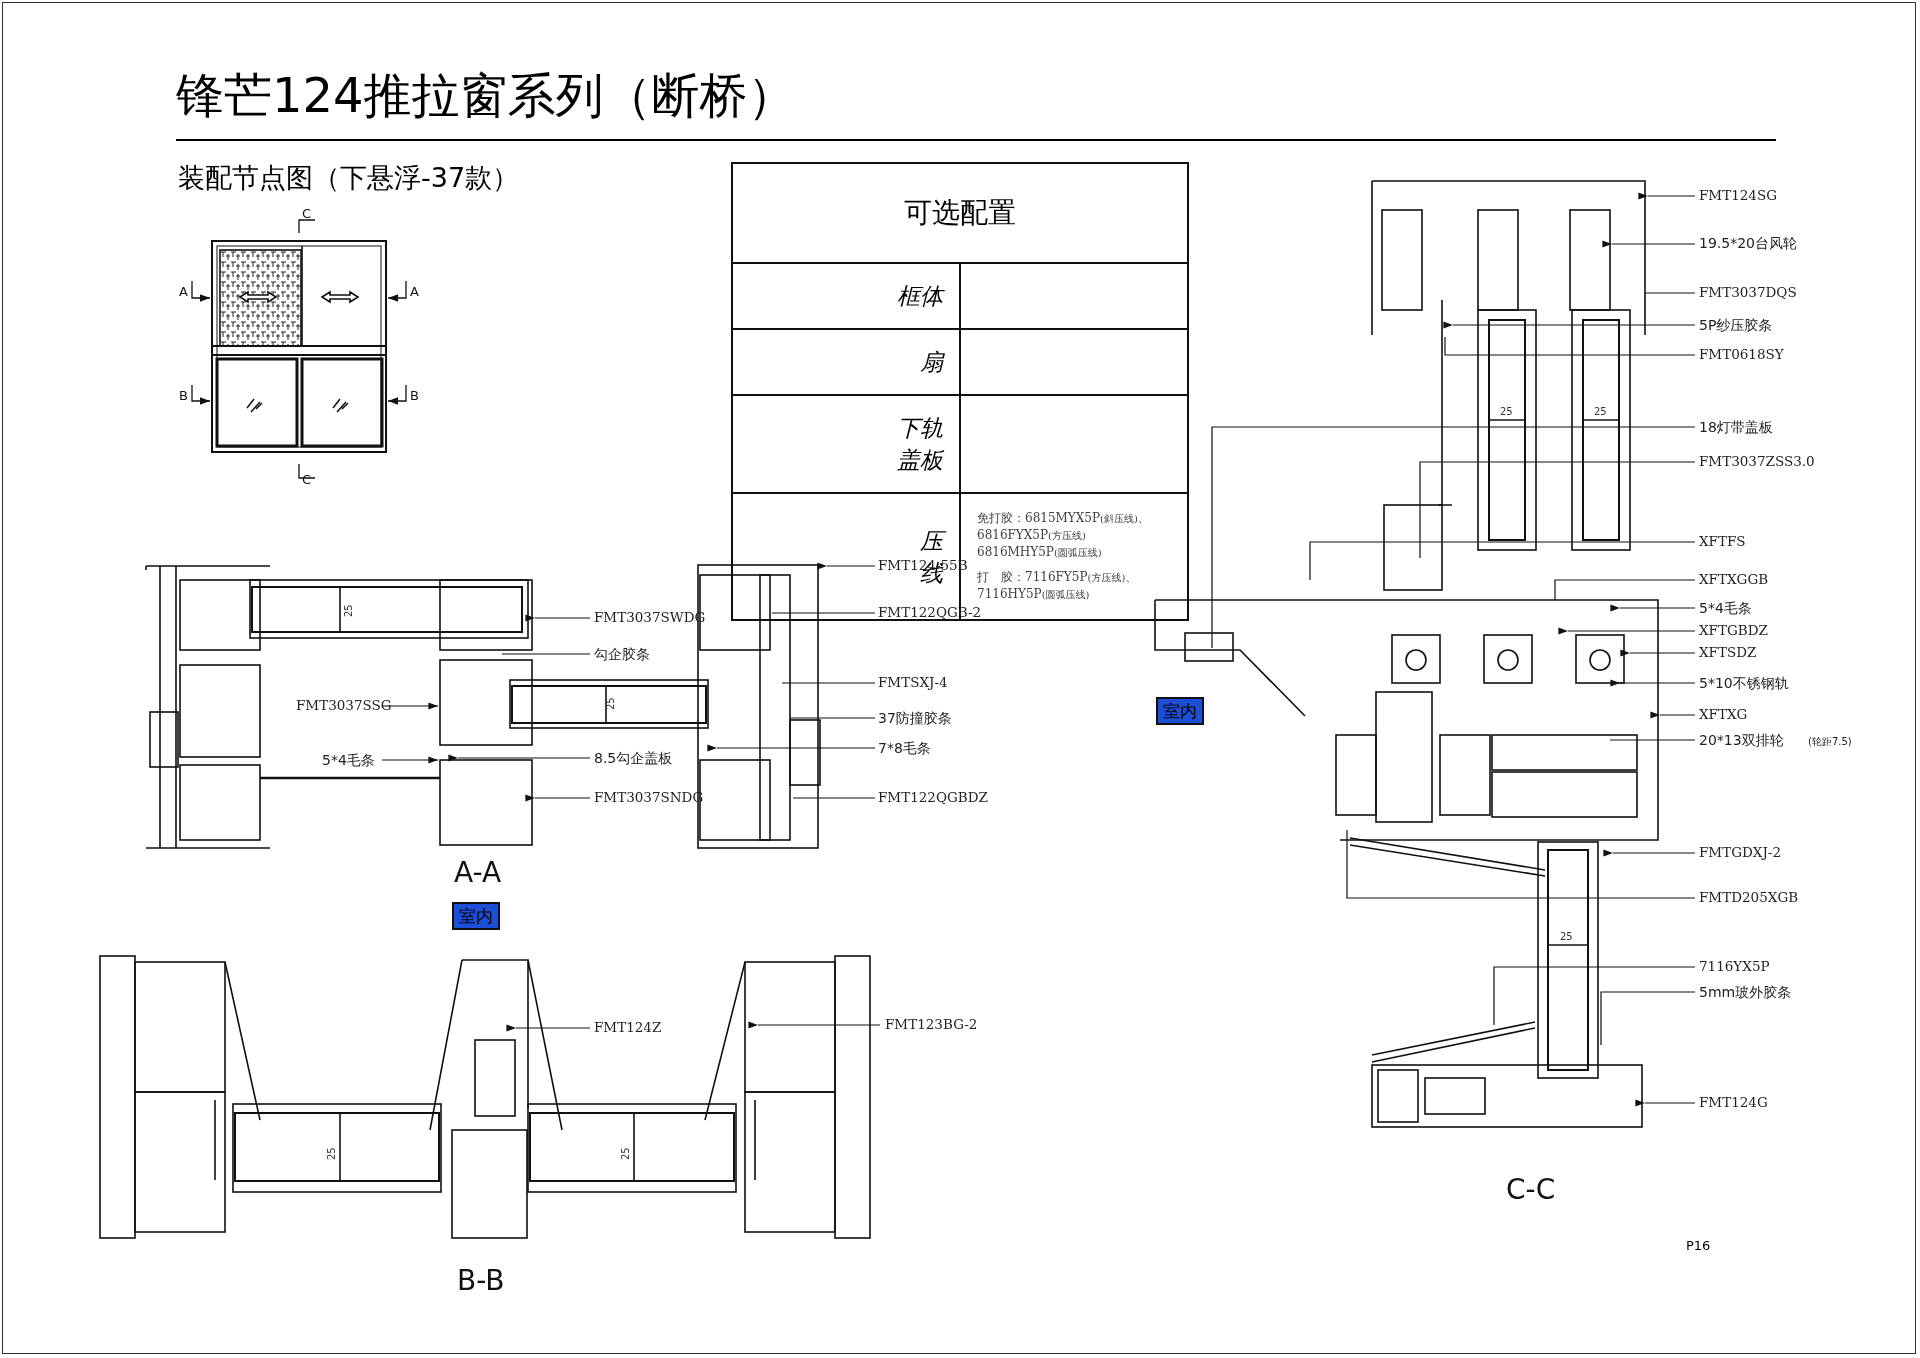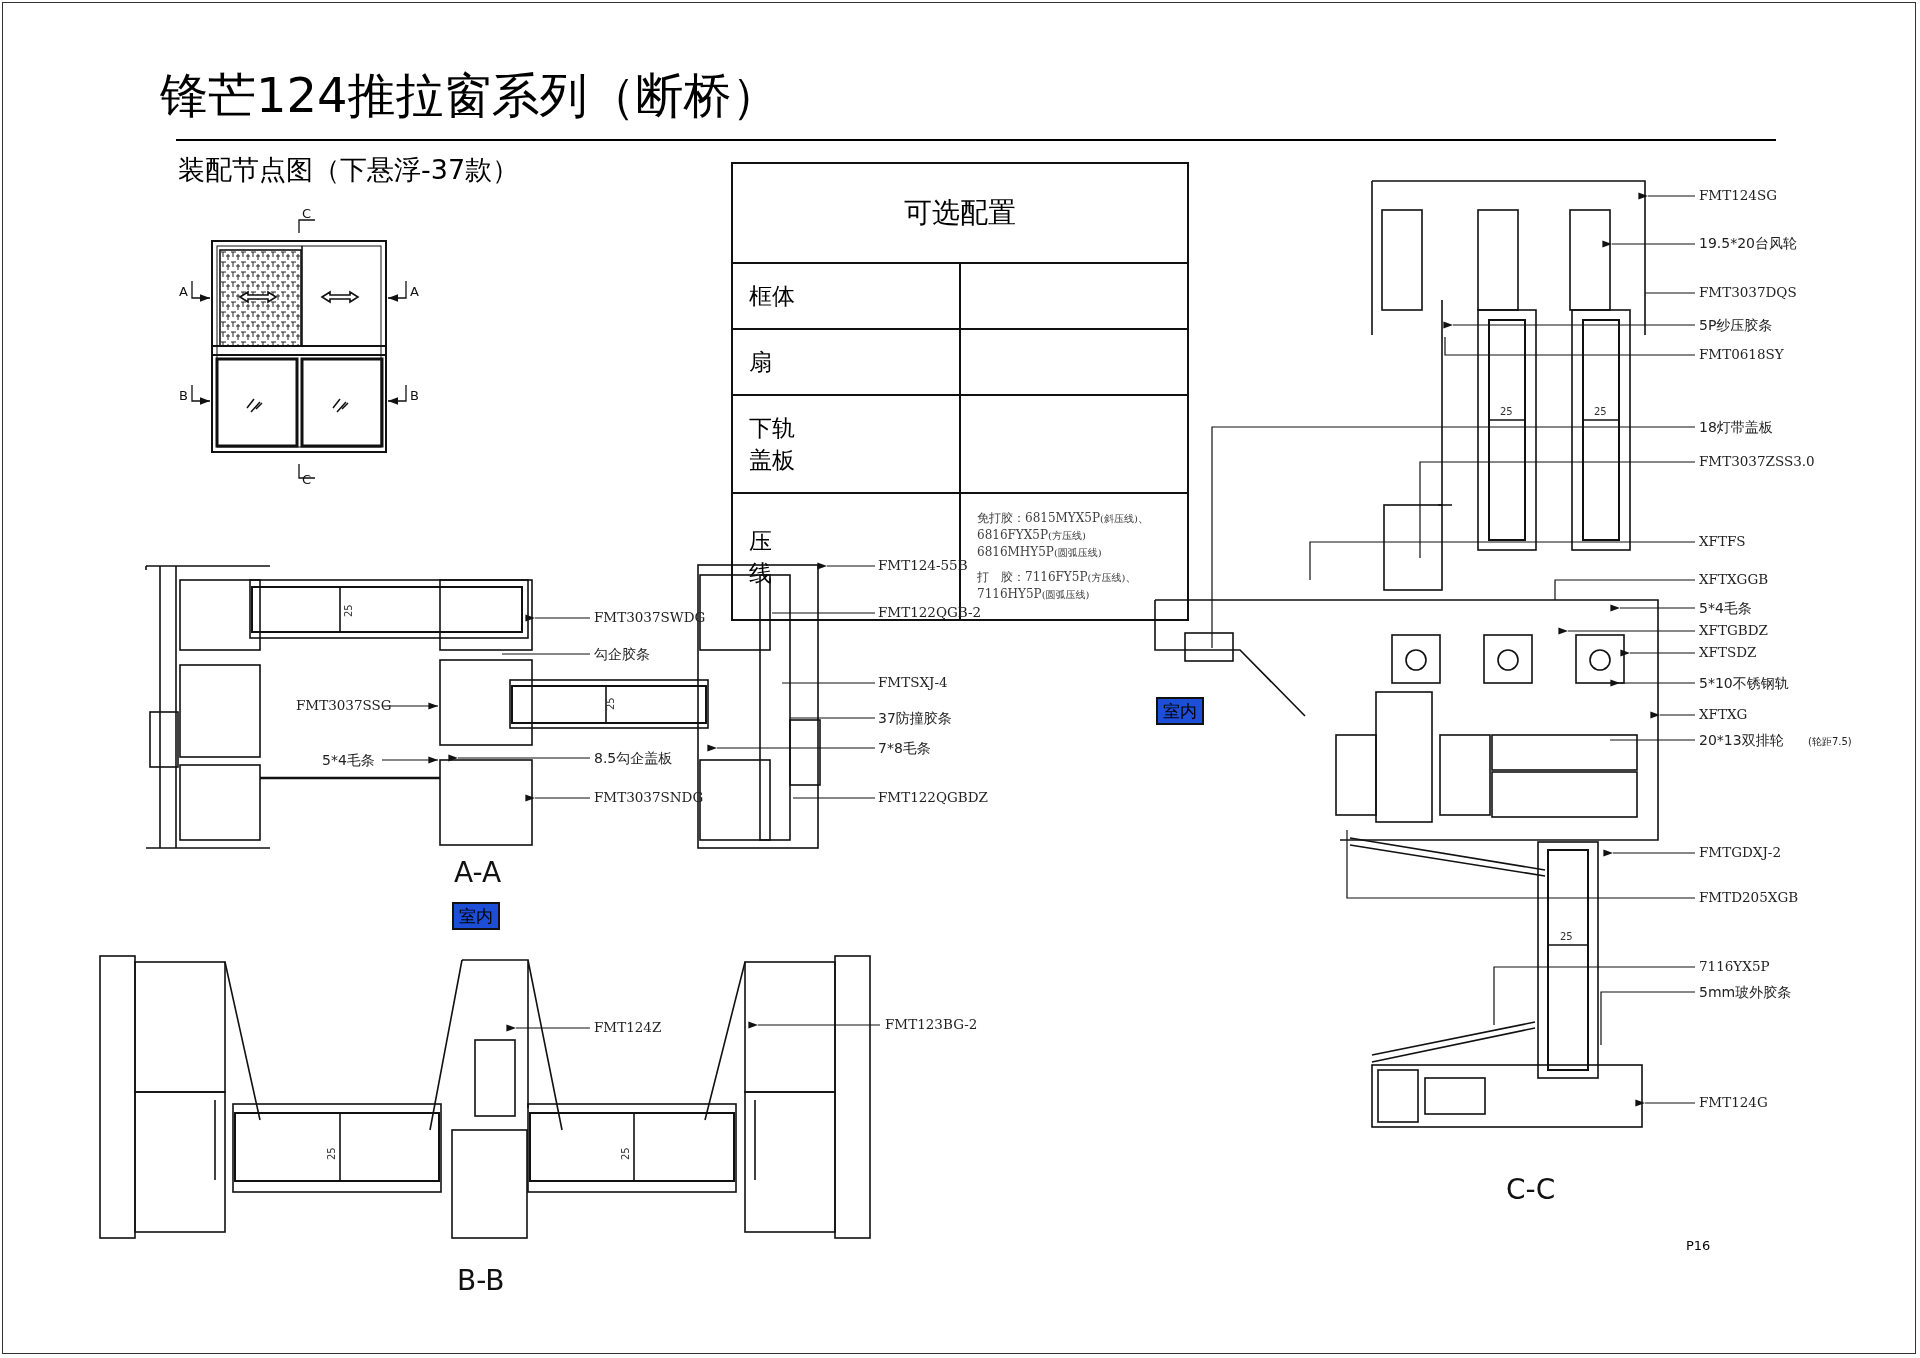--- a/index.html
+++ b/index.html
@@ -1,27 +1,27 @@
 <!DOCTYPE html>
 <html><head>
 <meta charset="utf-8">
 <style>
   html, body { margin: 0; padding: 0; background: #ffffff; }
   body { width: 1920px; height: 1358px; position: relative; overflow: hidden;
          font-family: "DejaVu Sans", sans-serif; color: #000; }
   .page-border { position: absolute; left: 2px; top: 2px; width: 1914px; height: 1352px;
                  border: 1px solid #333; box-sizing: border-box; }
-  .title { position: absolute; left: 160px; top: 64px; font-size: 48px; letter-spacing: 0px; }
+  .title { position: absolute; left: 176px; top: 64px; font-size: 48px; letter-spacing: 0px; }
   .title-rule { position: absolute; left: 176px; top: 139px; width: 1600px; height: 2px; background: #000; }
-  .subtitle { position: absolute; left: 178px; top: 152px; font-size: 27px; }
+  .subtitle { position: absolute; left: 178px; top: 160px; font-size: 27px; }
   .cfg-table { position: absolute; left: 731px; top: 162px; width: 458px; height: 368px;
                border-collapse: collapse; table-layout: fixed; }
   .cfg-table td { border: 2px solid #111; padding: 16px; vertical-align: middle; }
   .cfg-head { height: 66px; text-align: center; font-size: 28px; }
-  .cfg-label { width: 60px; text-align: left; font-size: 23px; line-height: 32px; }
+  .cfg-label { width: 60px; text-align: right; font-size: 23px; line-height: 32px; font-style: italic; }
   .cfg-value { font-size: 12px; font-family: "DejaVu Serif", serif; padding-left: 16px !important; color: #404040; line-height: 17px; }
   .cfg-value .small { font-size: 10px; }
   .r1 { height: 54px; } .r2 { height: 54px; } .r3 { height: 86px; } .r4 { height: 104px; }
   svg { position: absolute; left: 0; top: 0; }
   .lbl { font-family: "DejaVu Serif", serif; font-size: 13.5px; fill: #222; }
   .lbl-cn { font-family: "DejaVu Sans", sans-serif; font-size: 14px; fill: #222; }
   .sec { font-family: "DejaVu Sans", sans-serif; font-size: 28px; fill: #111; }
   .dim { font-family: "DejaVu Sans", sans-serif; font-size: 10px; fill: #333; }
   .letter { font-family: "DejaVu Sans", sans-serif; font-size: 13px; fill: #111; }
   .indoor-box { position: absolute; border: 2px solid #111; font-size: 17px; padding: 2px 5px; background: #1d4ed8; line-height: 20px; }

